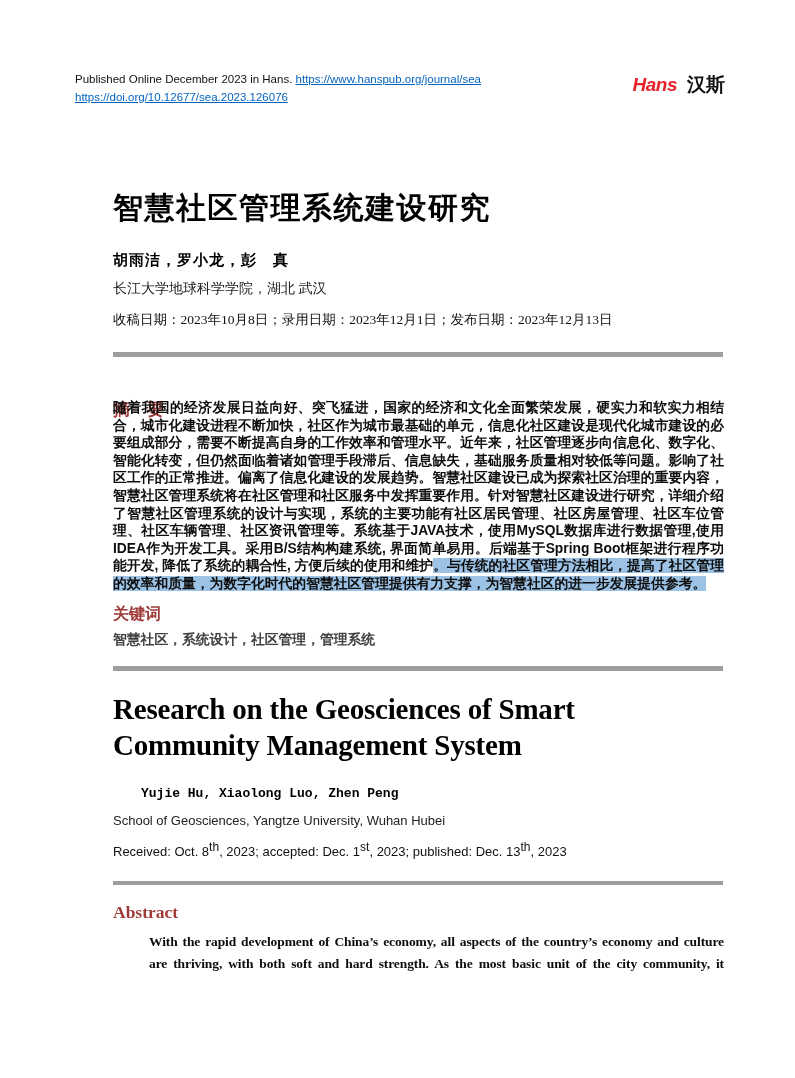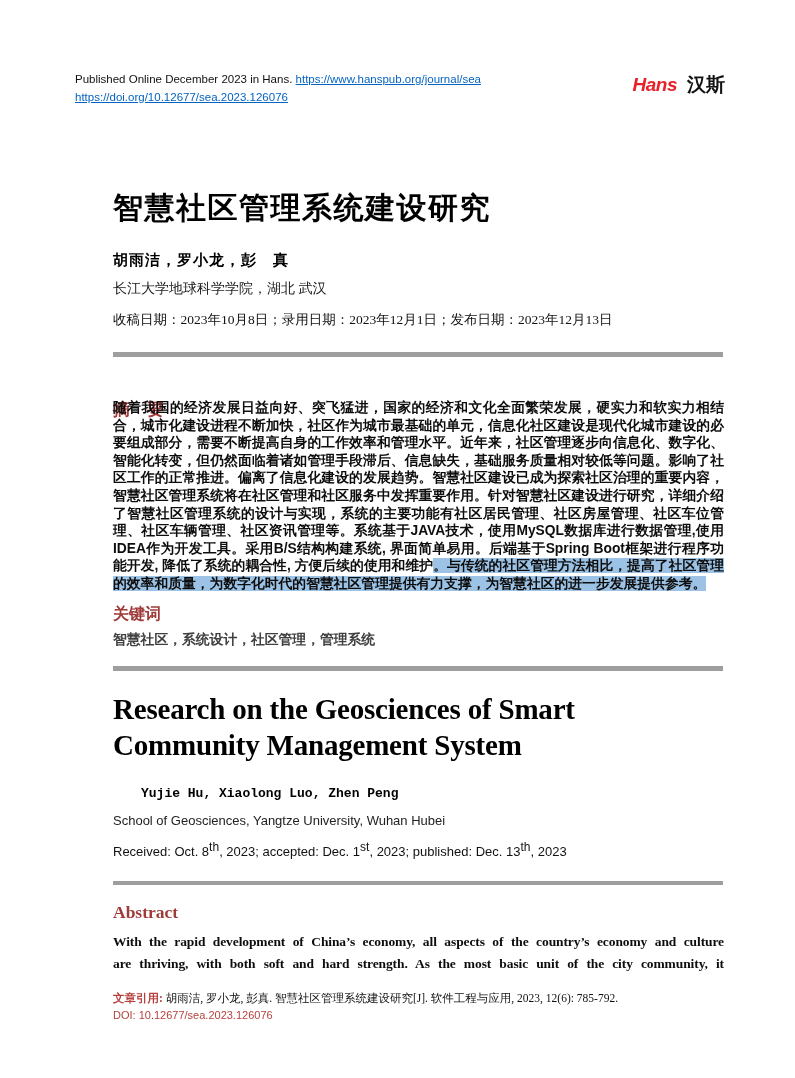--- a/index.html
+++ b/index.html
@@ -47,21 +47,21 @@
   
   .en-title{left:113px;top:691px;width:580px;font-size:29px;line-height:36px;font-weight:bold;
             font-family:"Liberation Serif",serif;color:#000;letter-spacing:-0.2px;}
   .en-authors{left:113px;top:786px;font-size:13px;font-weight:bold;font-family:Liberation Mono, monospace;color:#000;margin-left:28px;}
   .en-aff{left:113px;top:813px;font-size:13px;color:#222;}
   .received{left:113px;top:844px;font-size:13px;color:#111;}
   .received sup{font-size:12px;line-height:0;}
   .en-abs-h{left:113px;top:902px;font-size:17.5px;font-weight:bold;font-family:"Liberation Serif",serif;color:var(--heading-red);}
   .en-abs{left:113px;top:931px;width:611px;font-size:13.5px;line-height:21.5px;font-weight:bold;
           font-family:"Liberation Serif",serif;color:#0d0d0d;letter-spacing:-0.1px;}
-  .en-abs .jline{text-align:justify;text-align-last:justify;}
+  .en-abs .jline{text-align:justify;text-align-last:justify;margin-left:36px;}
   
   .footer{left:113px;top:990px;width:611px;font-size:11.5px;line-height:17px;font-family:"Liberation Serif",serif;color:#111;}
   .footer .lbl{color:var(--footer-red);font-weight:bold;}
   .footer .doi{color:var(--footer-red);font-family:"Liberation Sans",sans-serif;font-size:11px;}
 </style>
 </head>
 <body>
 
 <div class="page">
 
@@ -94,18 +94,14 @@
   <div class="abs received"><span>Received: Oct. 8</span><sup>th</sup><span>, 2023; accepted: Dec. 1</span><sup>st</sup><span>, 2023; published: Dec. 13</span><sup>th</sup><span>, 2023</span></div>
 
   <div class="abs rule rule3"></div>
 
   <div class="abs en-abs-h">Abstract</div>
   <div class="abs en-abs">
     <div class="jline">With the rapid development of China’s economy, all aspects of the country’s economy and culture</div>
     <div class="jline">are thriving, with both soft and hard strength. As the most basic unit of the city community, it</div>
   </div>
 
-  <div class="abs footer">
-    <div><span class="lbl">文章引用: </span><span>胡雨洁, 罗小龙, 彭真. 智慧社区管理系统建设研究[J]. 软件工程与应用, 2023, 12(6): 785-792.</span></div>
-    <div class="doi">DOI: 10.12677/sea.2023.126076</div>
-  </div>
 
 </div>
 
 </body></html>

